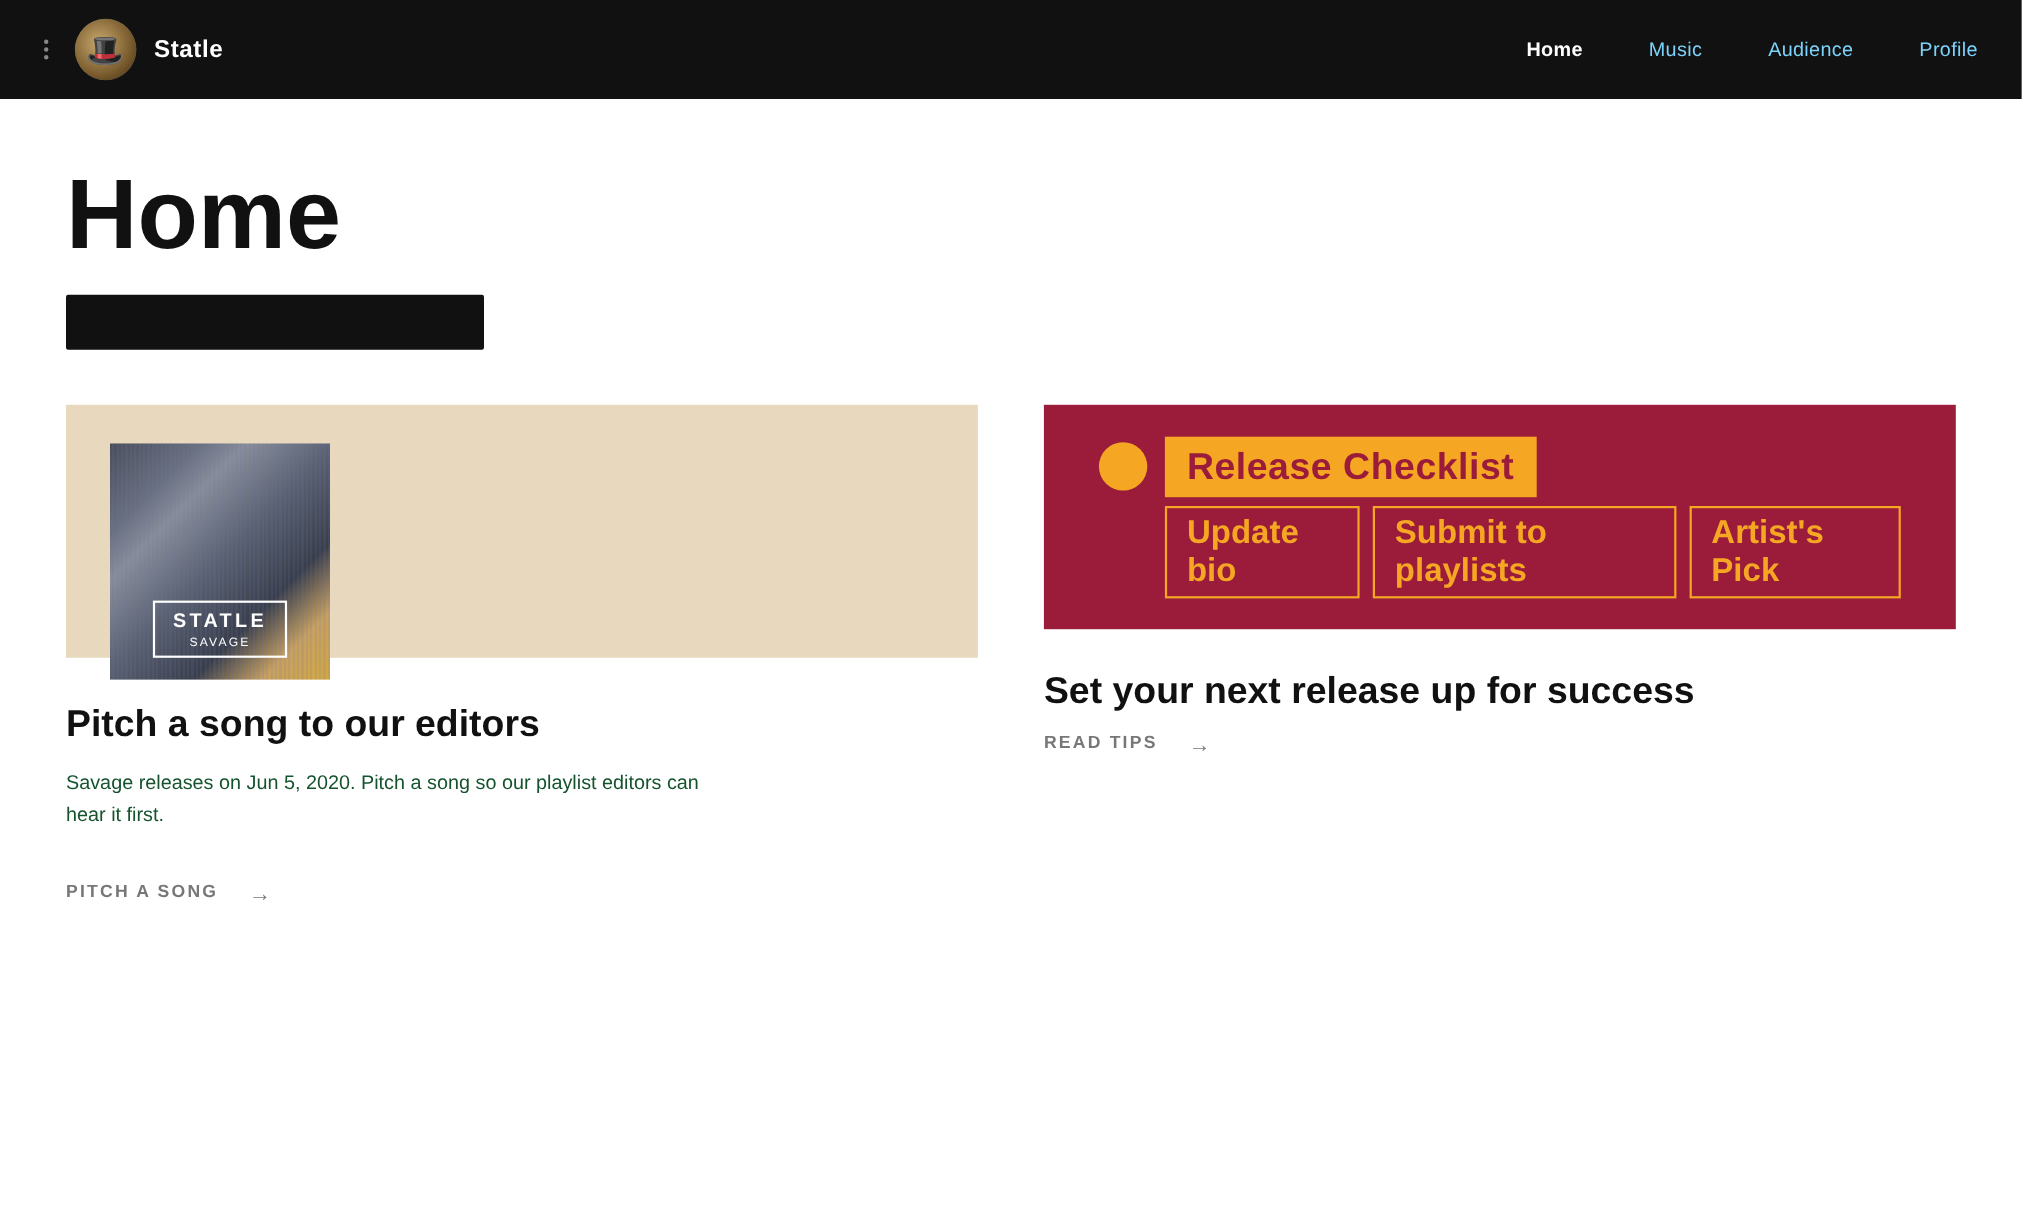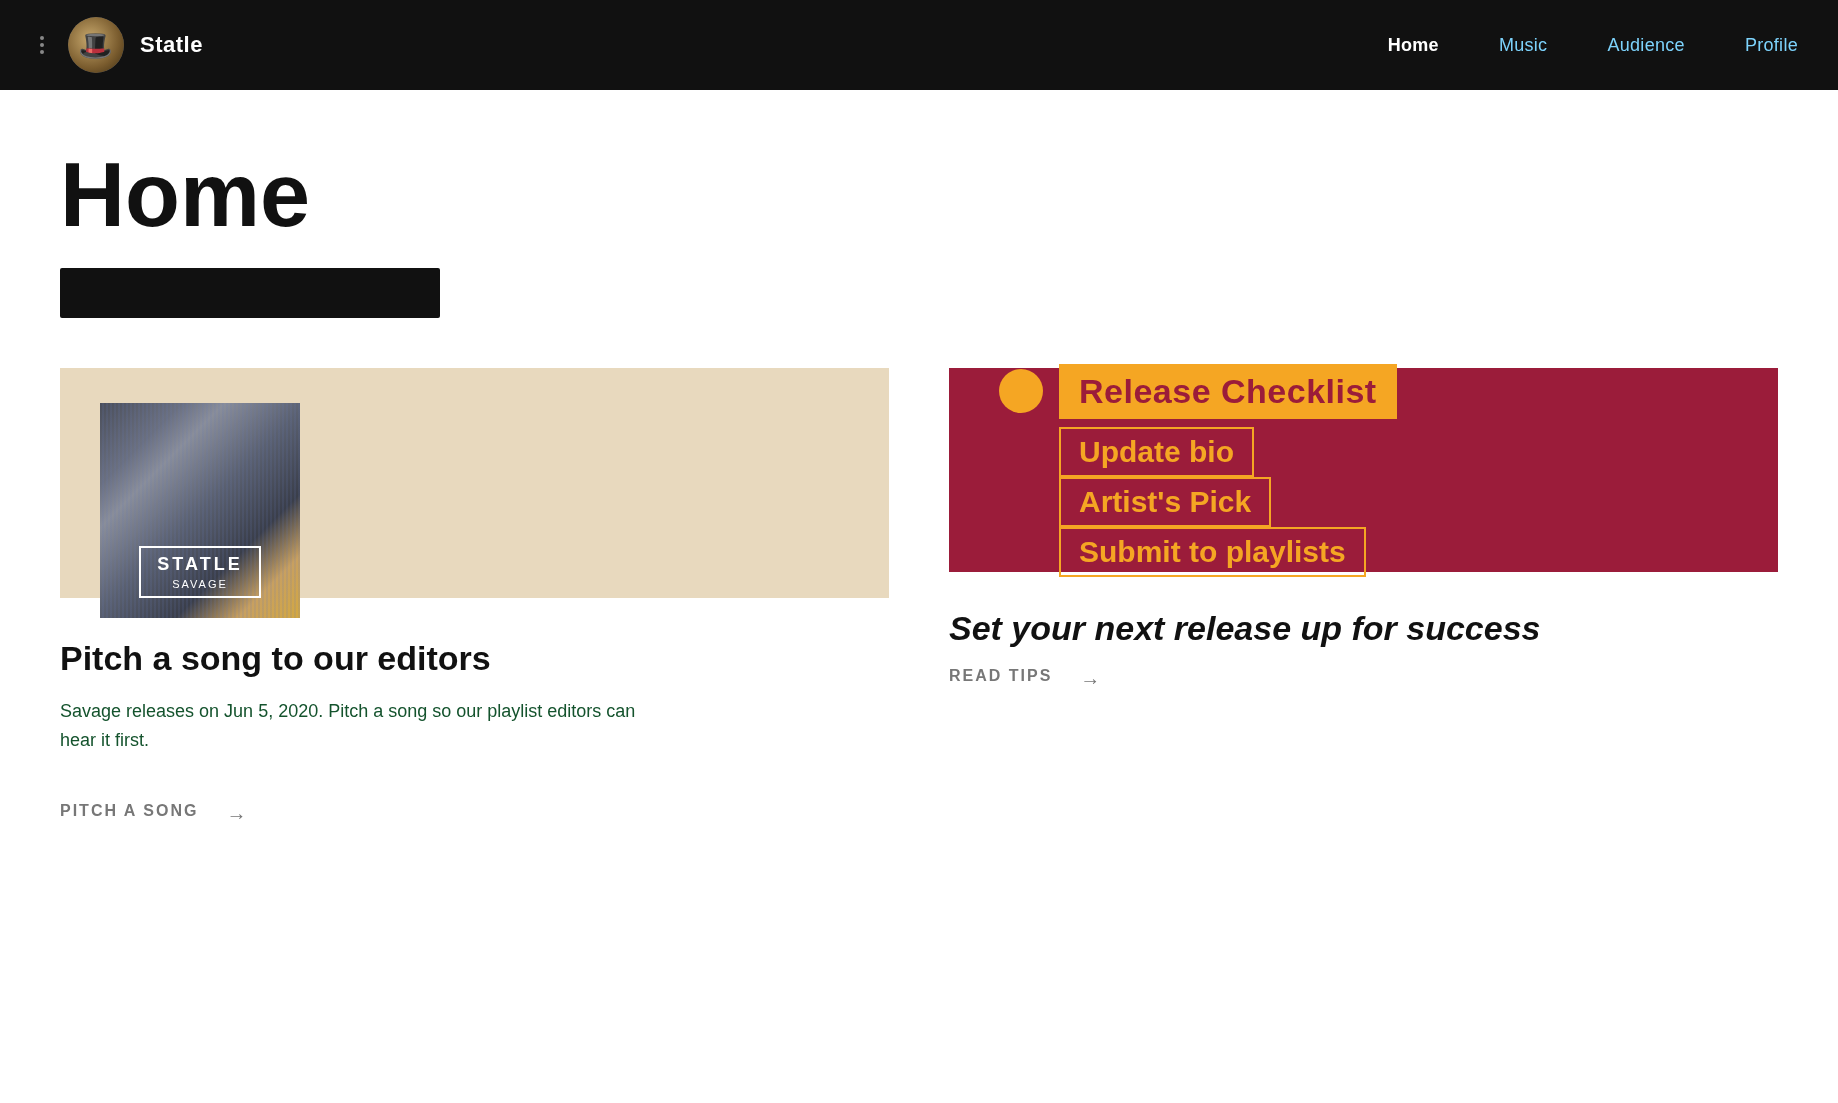--- a/index.html
+++ b/index.html
@@ -277,22 +277,21 @@
     .checklist-title-text {
       color: #9b1c3a;
       font-size: 34px;
       font-weight: 800;
       letter-spacing: 0.5px;
     }
 
     .checklist-items {
       padding-left: 60px;
       display: flex;
-      flex-direction: column;
-      gap: 0;
+      gap: 12px;
     }
 
     .checklist-item-box {
       border: 2px solid #f5a623;
       padding: 6px 18px;
       display: inline-block;
       width: fit-content;
     }
 
     .checklist-item-text {
@@ -304,21 +303,20 @@
     .right-card-body {
       padding-top: 36px;
     }
 
     .right-card-title {
       font-size: 34px;
       font-weight: 800;
       color: #111111;
       margin-bottom: 18px;
       line-height: 1.2;
-      font-style: italic;
     }
 
     .right-card-description {
       font-size: 18px;
       color: #333333;
       line-height: 1.6;
       margin-bottom: 36px;
       max-width: 580px;
     }
   </style>
@@ -380,24 +378,24 @@
             <div class="orange-circle"></div>
             <div class="checklist-title-box">
               <span class="checklist-title-text">Release Checklist</span>
             </div>
           </div>
           <div class="checklist-items">
             <div class="checklist-item-box">
               <span class="checklist-item-text">Update bio</span>
             </div>
             <div class="checklist-item-box">
-              <span class="checklist-item-text">Artist's Pick</span>
+              <span class="checklist-item-text">Submit to playlists</span>
             </div>
             <div class="checklist-item-box">
-              <span class="checklist-item-text">Submit to playlists</span>
+              <span class="checklist-item-text">Artist's Pick</span>
             </div>
           </div>
         </div>
       </div>
       <div class="right-card-body">
         <h2 class="right-card-title">Set your next release up for success</h2>
         <a class="card-link">
           <span>READ TIPS</span>
           <span class="card-link-arrow">→</span>
         </a>

